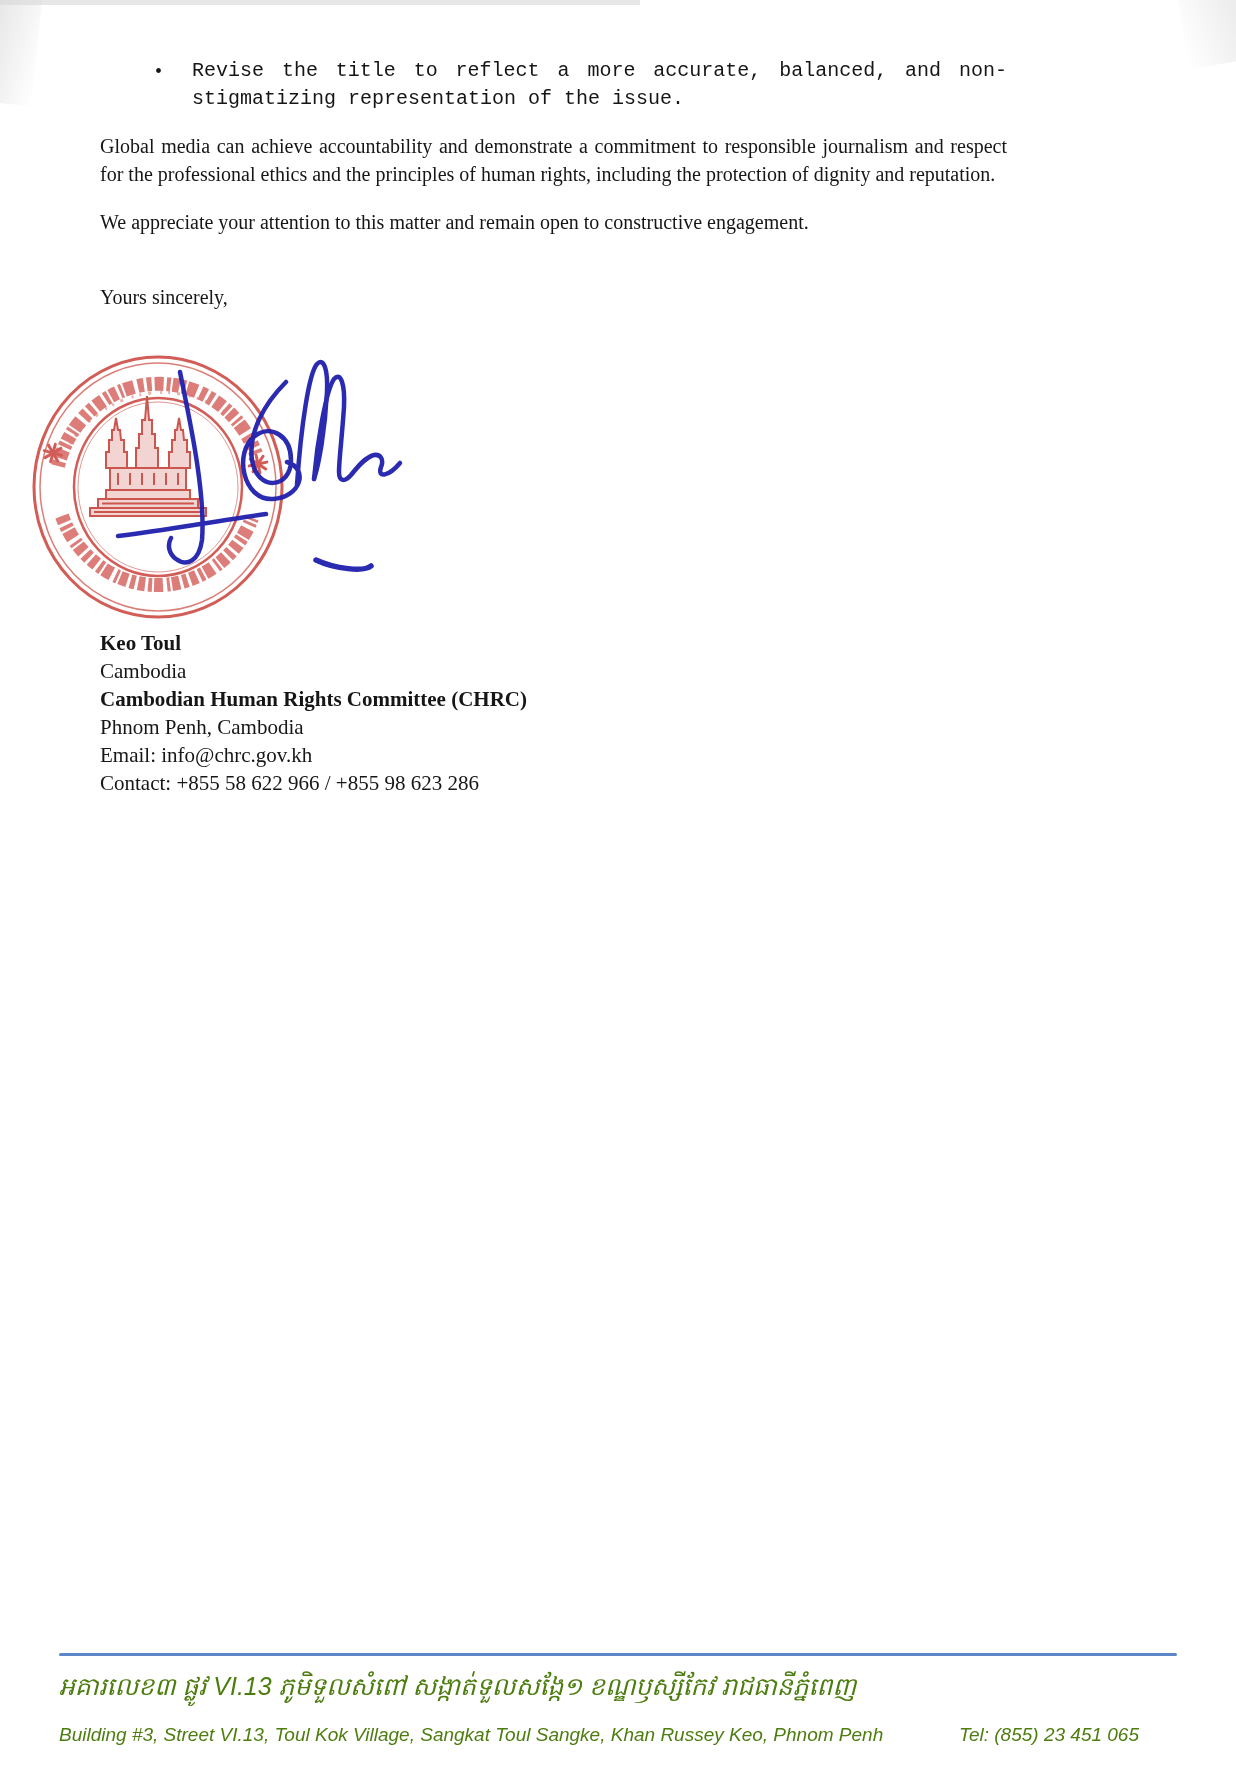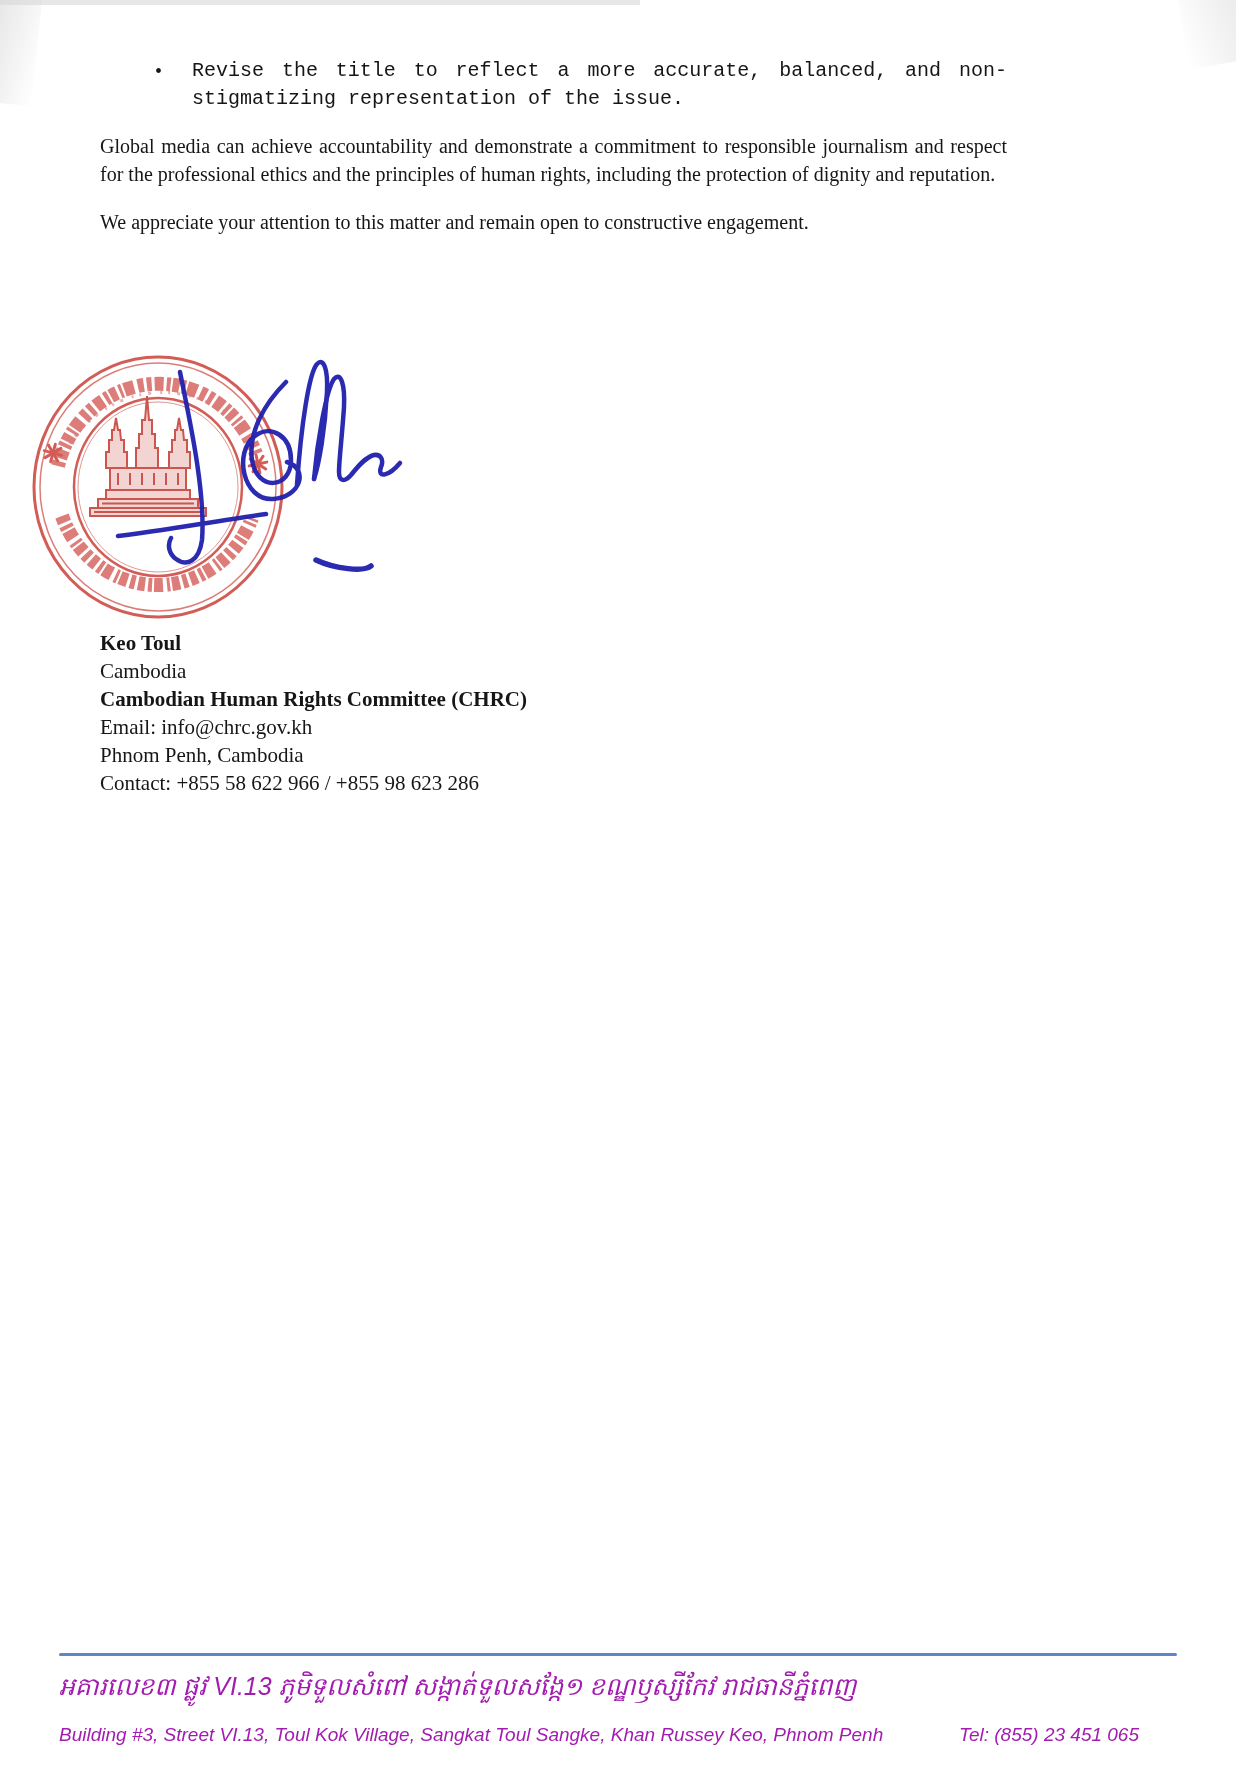--- a/index.html
+++ b/index.html
@@ -35,21 +35,21 @@
 
   .sig-block{
     position:absolute;left:100px;top:629px;
     font-size:21px;line-height:28px;
   }
   .sig-block .bold{font-weight:bold;}
 
   .page-footer{
     position:absolute;left:59px;top:1653px;width:1118px;
     font-family:"Liberation Sans", sans-serif;
-    color:#a21caf;
+    color:#4d7c0f;
   }
   .footer-rule{height:3px;background:#5d86c8;border-radius:2px;}
   .footer-khmer{margin-top:13px;font-size:25px;line-height:34px;font-style:italic;}
   .footer-row{margin-top:21px;display:flex;justify-content:space-between;align-items:baseline;
     font-size:19px;font-style:italic;}
   .footer-tel{margin-right:38px;white-space:nowrap;}
 </style>
 </head>
 <body>
 
@@ -59,20 +59,21 @@
   <div class="shade-top"></div>
   <div class="shade-tr"></div>
 
   <div class="content">
     <div class="bullet-item">
       <span class="bullet-marker">•</span>
       <div class="bullet-text">Revise the title to reflect a more accurate, balanced, and non-stigmatizing representation of the issue.</div>
     </div>
     <p class="para">Global media can achieve accountability and demonstrate a commitment to responsible journalism and respect for the professional ethics and the principles of human rights, including the protection of dignity and reputation.</p>
     <p class="para second">We appreciate your attention to this matter and remain open to constructive engagement.</p>
+    <p class="closing">Yours sincerely,</p>
   </div>
 
   <div class="seal-wrap">
     <svg width="400" height="290" viewBox="0 0 400 290" xmlns="http://www.w3.org/2000/svg">
 
       <g opacity="0.92">
         <ellipse cx="140" cy="139" rx="124" ry="130" fill="none" stroke="#cf4f48" stroke-width="3"></ellipse>
         <ellipse cx="140" cy="139" rx="118" ry="124" fill="none" stroke="#d9736c" stroke-width="1.5"></ellipse>
         <ellipse cx="140" cy="139" rx="84" ry="89" fill="none" stroke="#cf4f48" stroke-width="2.5"></ellipse>
         <ellipse cx="140" cy="139" rx="80" ry="85" fill="none" stroke="#dd8d87" stroke-width="1"></ellipse>
@@ -125,22 +126,22 @@
         <path d="M296,131 C299,96 308,42 316,31 C323,23 327,37 326,59 C324,89 321,112 321,124 C321,134 327,134 333,127 C341,117 348,109 356,107 C363,106 366,112 363,119 C359,131 371,128 382,115"></path>
         <path d="M298,212 C317,221 346,224 353,218" stroke-width="5.5"></path>
       </g>
     </svg>
   </div>
 
   <div class="sig-block">
     <div class="bold">Keo Toul</div>
     <div>Cambodia</div>
     <div class="bold">Cambodian Human Rights Committee (CHRC)</div>
+    <div>Phnom Penh, Cambodia</div>
     <div>Email: info@chrc.gov.kh</div>
-    <div>Phnom Penh, Cambodia</div>
     <div>Contact: +855 58 622 966 / +855 98 623 286</div>
   </div>
 
   <div class="page-footer">
     <div class="footer-rule"></div>
     <div class="footer-khmer">អគារលេខ៣ ផ្លូវ VI.13 ភូមិទួលសំពៅ សង្កាត់ទួលសង្កែ១ ខណ្ឌឫស្សីកែវ រាជធានីភ្នំពេញ</div>
     <div class="footer-row">
       <div class="footer-address">Building #3, Street VI.13, Toul Kok Village, Sangkat Toul Sangke, Khan Russey Keo, Phnom Penh</div>
       <div class="footer-tel">Tel: (855) 23 451 065</div>
     </div>

